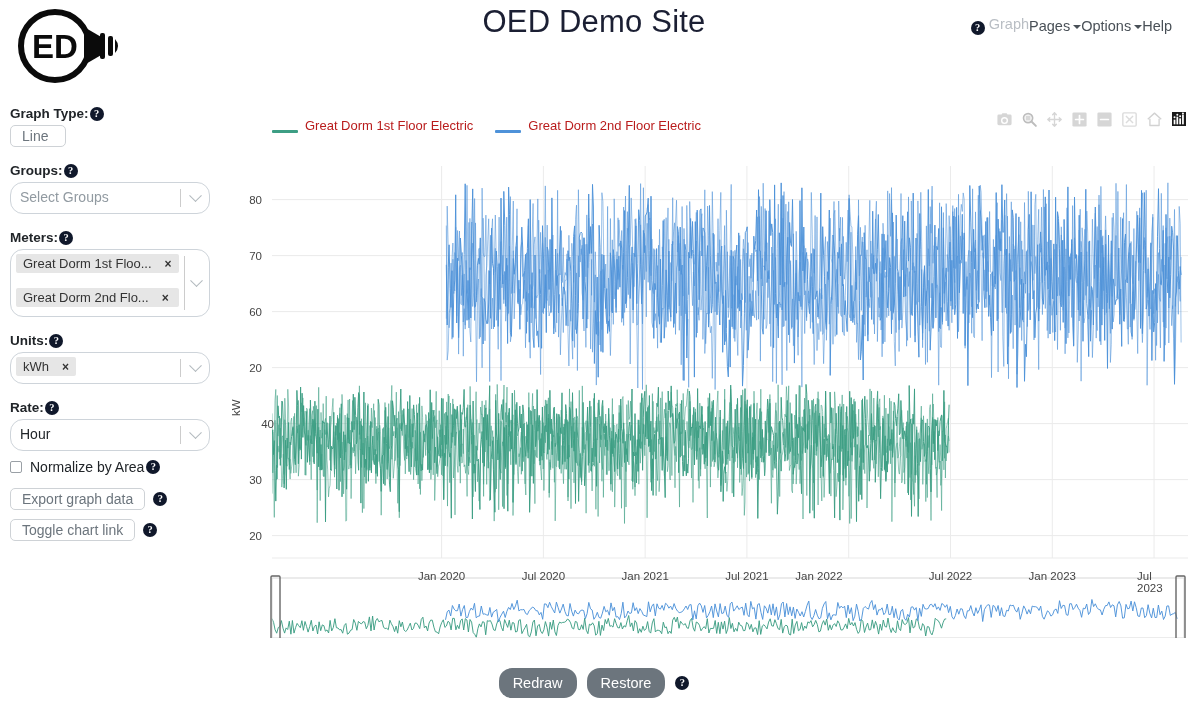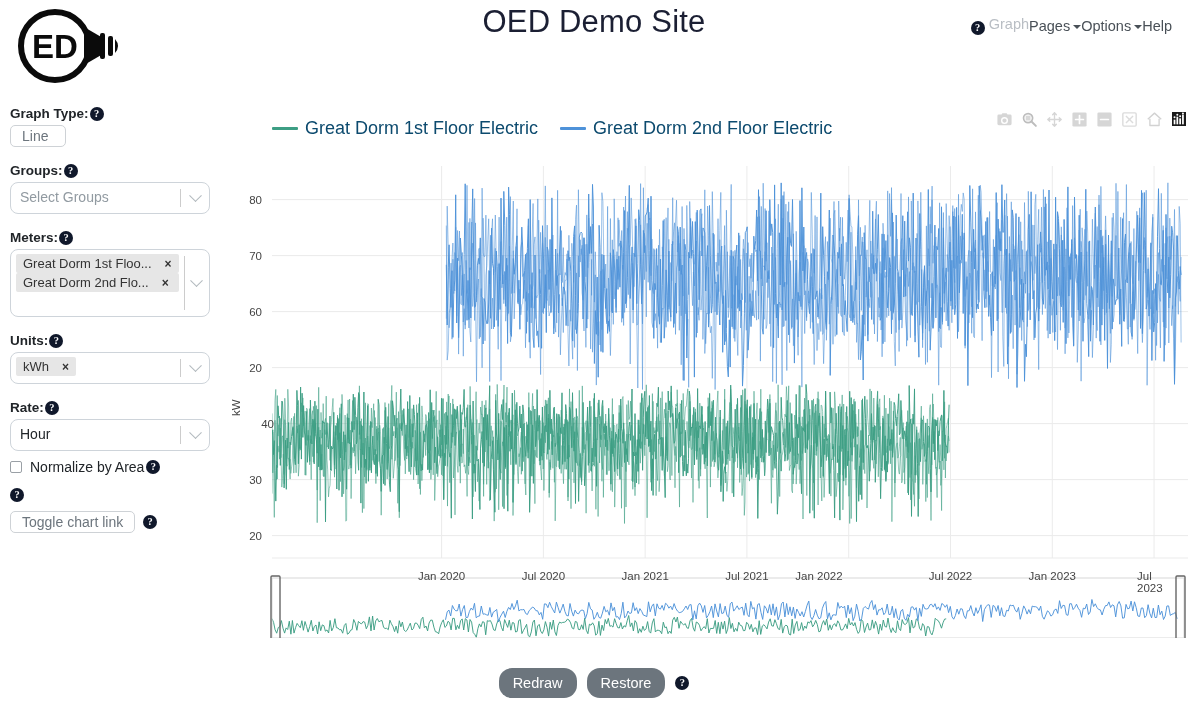--- a/index.html
+++ b/index.html
@@ -44,21 +44,21 @@
   .ctl-label {
     font-size: 13.5px; font-weight: 700; color: #212529;
     margin-bottom: 4px; display: flex; align-items: center; gap: 1px;
   }
   .btn-outline {
     display: inline-flex; align-items: center; gap: 6px;
     border: 1px solid #ced2d6; border-radius: 5px; background: #fff;
     color: #6c757d; font-size: 14px; padding: 2px 11px; cursor: pointer;
   }
   .select-box {
-    border: 1px solid #ced4da; border-radius: 8px; background: #fff;
+    border: 1px solid #ced4da; border-radius: 13px; background: #fff;
     display: flex; align-items: stretch; min-height: 32px; position: relative;
   }
   .select-body { flex: 1; padding: 4px 5px; display: flex; flex-wrap: wrap; gap: 4px; align-content: flex-start; }
   .select-placeholder { color: #919aa1; font-size: 14px; padding: 2px 4px; }
   .chip {
     display: inline-flex; align-items: center; background: #e6e6e6;
     color: #333; font-size: 13px; border-radius: 2px; padding: 2px 4px 2px 7px;
     white-space: nowrap;
   }
   .chip .chip-x {
@@ -74,21 +74,21 @@
   .checkrow { display: flex; align-items: center; gap: 8px; font-size: 14px; color: #212529; }
   .checkbox {
     width: 12px; height: 12px; border: 1px solid #9aa0a6; border-radius: 2px; background: #fff; cursor: pointer;
   }
   .btnrow { display: flex; align-items: center; gap: 8px; }
   .mb12 { margin-bottom: 12px; }
 
   
   #chart-area { position: absolute; left: 212px; top: 100px; width: 976px; height: 560px; }
   #legend { position: absolute; left: 60px; top: 18px; display: flex; gap: 22px; align-items: center; }
-  .legend-item { display: flex; align-items: center; gap: 7px; font-size: 18px; color: #0c4a6e; cursor: pointer; }
+  .legend-item { display: flex; align-items: flex-end; gap: 7px; font-size: 13px; color: #b91c1c; cursor: pointer; }
   .legend-line { width: 26px; height: 3px; border-radius: 1px; }
 
   #modebar { position: absolute; right: 0px; top: 10px; display: flex; align-items: center; gap: 7px; }
   .mb-btn { width: 18px; height: 18px; cursor: pointer; display: flex; align-items: center; justify-content: center; }
   .mb-btn svg { display: block; }
 
   #plot-wrap { position: absolute; left: 0; top: 58px; width: 976px; height: 480px; }
   #ylabel {
     position: absolute; left: 18px; top: 258px; font-size: 11.5px; color: #444;
     transform: rotate(-90deg); transform-origin: left top; white-space: nowrap;
@@ -158,21 +158,21 @@
       <div class="select-arrow">
           <span class="chev"></span>
         </div>
     </div>
 
     <div class="ctl-label">
       <span>Meters:</span>
       <span class="helpicon">?</span>
     </div>
     <div class="select-box" style="margin-bottom:16px; height:68px; align-items:stretch">
-      <div class="select-body" style="flex-direction:column; gap:0">
+      <div class="select-body" style="flex-direction:column; gap:15px">
         <span class="chip">
           <span>Great Dorm 1st Floo...</span>
           <span class="chip-x">×</span>
         </span>
         <span class="chip">
           <span>Great Dorm 2nd Flo...</span>
           <span class="chip-x">×</span>
         </span>
       </div>
       <div class="select-sep"></div>
@@ -212,20 +212,21 @@
         </div>
     </div>
 
     <div class="checkrow" style="margin-bottom:13px">
       <span class="checkbox"></span>
       <span>Normalize by Area</span>
       <span class="helpicon" style="margin-left:-6px">?</span>
     </div>
 
     <div class="btnrow" style="margin-bottom:9px">
+      <span class="btn-outline">Export graph data</span>
       <span class="helpicon">?</span>
     </div>
     <div class="btnrow">
       <span class="btn-outline">Toggle chart link</span>
       <span class="helpicon">?</span>
     </div>
   </div>
 
   <div id="chart-area">
 

